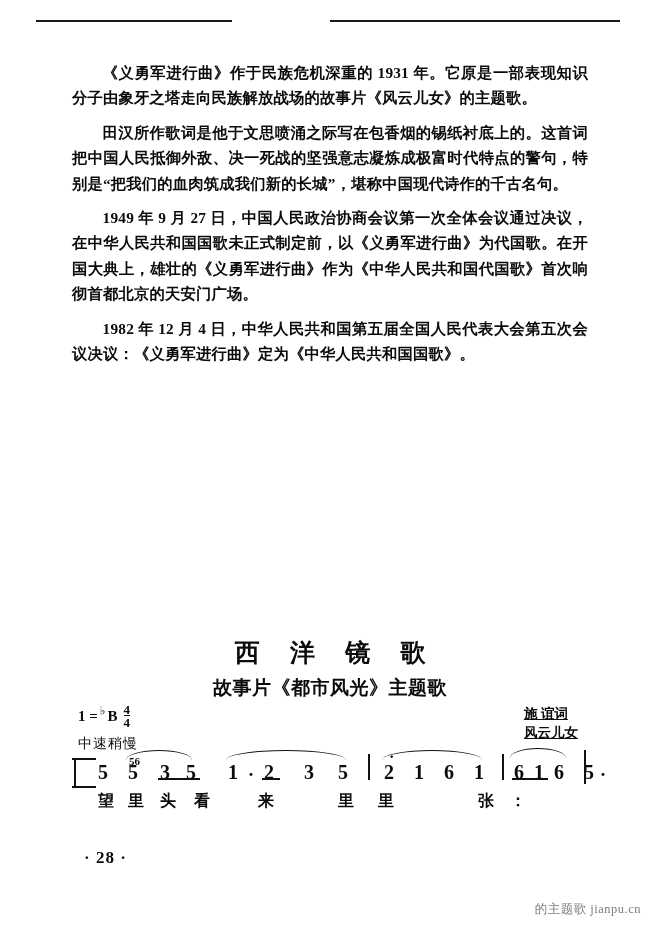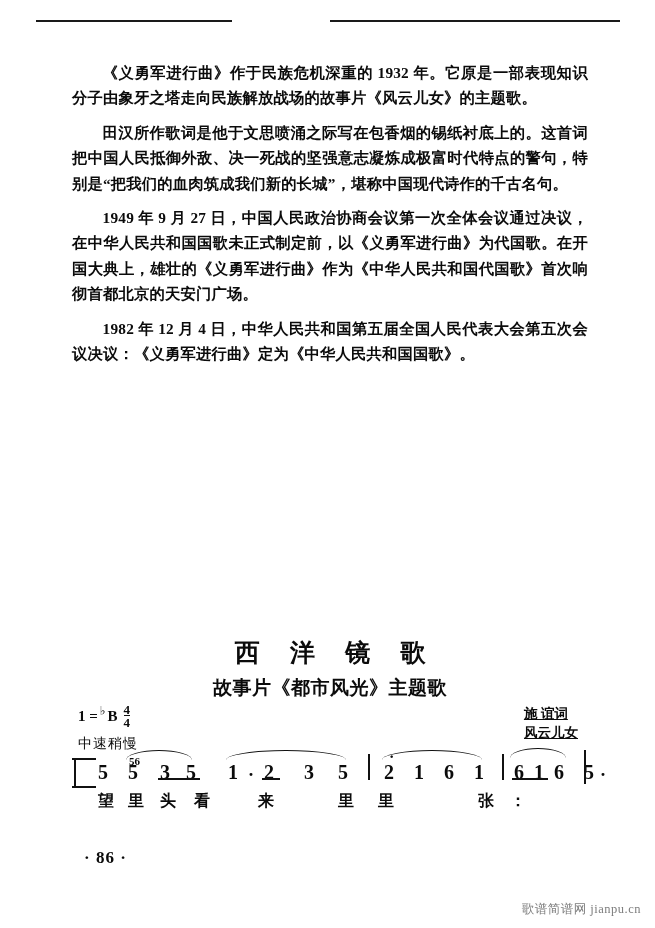--- a/index.html
+++ b/index.html
@@ -220,21 +220,21 @@
 </style>
 </head>
 <body>
 
 <div class="page">
 
   <div class="rule rule-left"></div>
   <div class="rule rule-right"></div>
 
   <div class="content">
-    <p class="para">《义勇军进行曲》作于民族危机深重的 1932 年。它原是一部表现知识分子由象牙之塔走向民族解放战场的故事片《风云儿女》的主题歌。</p>
+    <p class="para">《义勇军进行曲》作于民族危机深重的 1931 年。它原是一部表现知识分子由象牙之塔走向民族解放战场的故事片《风云儿女》的主题歌。</p>
     <p class="para">田汉所作歌词是他于文思喷涌之际写在包香烟的锡纸衬底上的。这首词把中国人民抵御外敌、决一死战的坚强意志凝炼成极富时代特点的警句，特别是“把我们的血肉筑成我们新的长城”，堪称中国现代诗作的千古名句。</p>
     <p class="para">1949 年 9 月 27 日，中国人民政治协商会议第一次全体会议通过决议，在中华人民共和国国歌未正式制定前，以《义勇军进行曲》为代国歌。在开国大典上，雄壮的《义勇军进行曲》作为《中华人民共和国代国歌》首次响彻首都北京的天安门广场。</p>
     <p class="para">1982 年 12 月 4 日，中华人民共和国第五届全国人民代表大会第五次会议决议：《义勇军进行曲》定为《中华人民共和国国歌》。</p>
   </div>
 
   <div class="song">
     <div class="song-title">西 洋 镜 歌</div>
     <div class="song-sub">故事片《都市风光》主题歌</div>
 
     <div class="meta">
@@ -342,16 +342,16 @@
         <span class="lyric" style="left:96px;">看</span>
         <span class="lyric" style="left:160px;">来</span>
         <span class="lyric" style="left:240px;">里</span>
         <span class="lyric" style="left:280px;">里</span>
         <span class="lyric" style="left:380px;">张</span>
         <span class="lyric" style="left:412px;">：</span>
       </div>
     </div>
   </div>
 
-  <div class="folio">· <span>86</span> ·</div>
-
-  <div class="watermark">歌谱简谱网 jianpu.cn</div>
+  <div class="folio">· <span>28</span> ·</div>
+
+  <div class="watermark">的主题歌 jianpu.cn</div>
 </div>
 
 </body></html>

